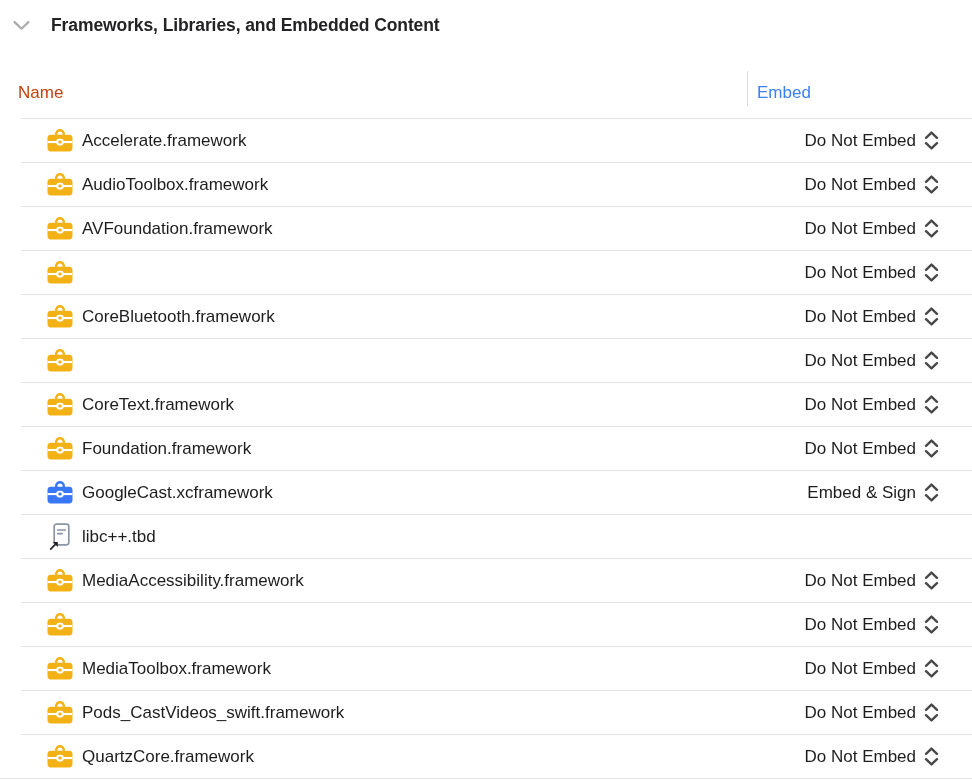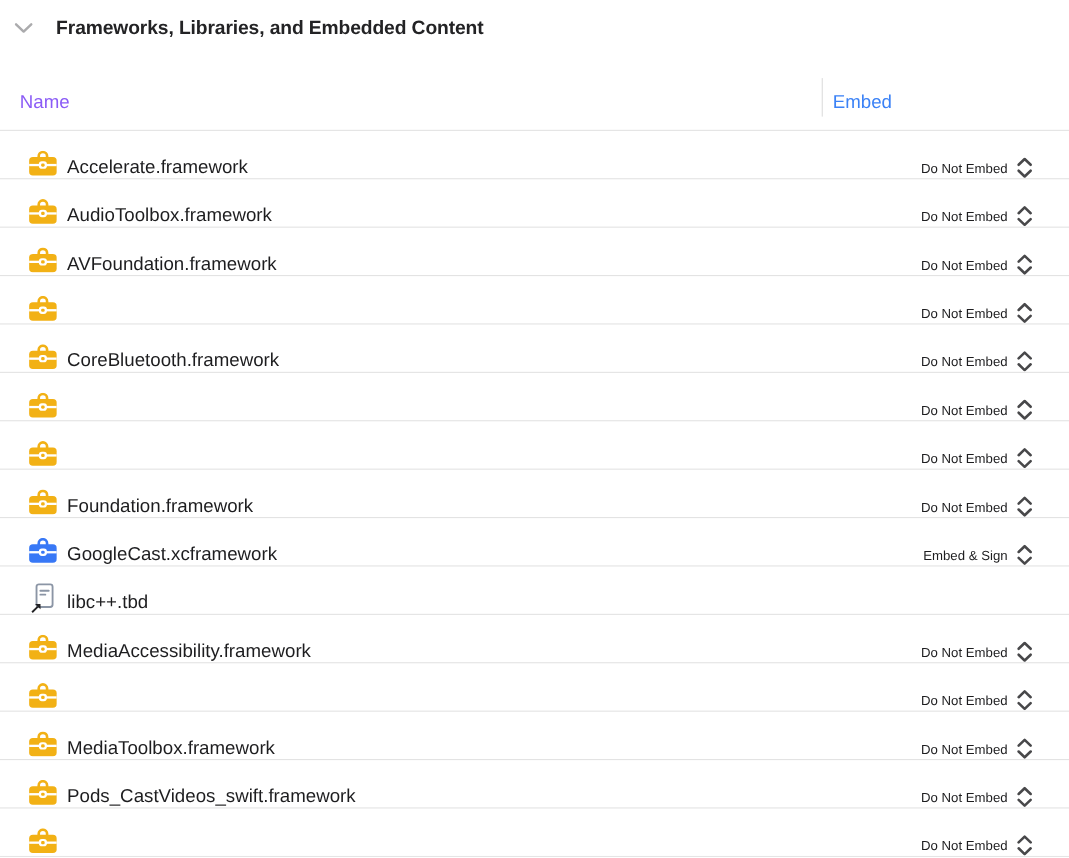--- a/index.html
+++ b/index.html
@@ -45,21 +45,21 @@
     position: relative;
     margin-top: 31px;
     height: 50px;
   }
   .col-name {
     position: absolute;
     left: 18px;
     top: 50%;
     transform: translateY(-50%);
     font-size: 17px;
-    color: #8b5cf6;
+    color: #c2410c;
   }
   .col-embed {
     position: absolute;
     left: 757px;
     top: 50%;
     transform: translateY(-50%);
     font-size: 17px;
     color: #3b82f6;
   }
   .col-divider {
@@ -72,25 +72,26 @@
   }
 
   
   .rows {
     border-bottom: 1px solid var(--row_separator, #e3e3e3);
   }
   .row {
     box-sizing: border-box;
     height: 44px;
     display: flex;
-    align-items: flex-end;
+    align-items: center;
     padding-left: 26px;
     border-top: 1px solid var(--row_separator, #e3e3e3);
     position: relative;
     background: #ffffff;
+    margin-left: 21px;
   }
   .row-icon {
     width: 26px;
     height: 28px;
     display: inline-flex;
     align-items: center;
     justify-content: center;
     flex: 0 0 26px;
   }
   .row-label {
@@ -101,21 +102,21 @@
   }
   .embed-control {
     margin-left: auto;
     margin-right: 33px;
     display: flex;
     align-items: center;
     gap: 8px;
     cursor: default;
   }
   .embed-label {
-    font-size: 12px;
+    font-size: 17px;
     color: #1d1d1f;
     white-space: nowrap;
   }
   .stepper {
     width: 15px;
     height: 19px;
     display: inline-flex;
     align-items: center;
   }
 
@@ -298,20 +299,21 @@
     <span class="row-icon">
       <svg width="26" height="23" viewBox="0 0 26 23">
         <path class="tb-yellow-stroke" d="M9.2 6.6 V5 a3.8 3.8 0 0 1 7.6 0 V6.6" fill="none" stroke-width="2.4"></path>
         <rect class="tb-yellow" x="0.5" y="5.8" width="25" height="16.7" rx="3.4"></rect>
         <rect x="0.5" y="12" width="25" height="2.1" fill="#ffffff"></rect>
         <rect x="9.3" y="9.7" width="7.4" height="6.7" rx="2.8" fill="#ffffff"></rect>
         <rect class="tb-yellow" x="11.4" y="11.6" width="3.2" height="2.9" rx="1.2"></rect>
       </svg>
     </span>
 
+    <span class="row-label">CoreText.framework</span>
 
     <span class="embed-control">
       <span class="embed-label">Do Not Embed</span>
       <span class="stepper">
         <svg width="15" height="19" viewBox="0 0 13 17">
           <polyline points="1.6,6.1 6.5,1.4 11.4,6.1" fill="none" stroke="#48484a" stroke-width="2.1" stroke-linecap="round" stroke-linejoin="round"></polyline>
           <polyline points="1.6,10.9 6.5,15.6 11.4,10.9" fill="none" stroke="#48484a" stroke-width="2.1" stroke-linecap="round" stroke-linejoin="round"></polyline>
         </svg>
       </span>
     </span>
@@ -486,20 +488,21 @@
     <span class="row-icon">
       <svg width="26" height="23" viewBox="0 0 26 23">
         <path class="tb-yellow-stroke" d="M9.2 6.6 V5 a3.8 3.8 0 0 1 7.6 0 V6.6" fill="none" stroke-width="2.4"></path>
         <rect class="tb-yellow" x="0.5" y="5.8" width="25" height="16.7" rx="3.4"></rect>
         <rect x="0.5" y="12" width="25" height="2.1" fill="#ffffff"></rect>
         <rect x="9.3" y="9.7" width="7.4" height="6.7" rx="2.8" fill="#ffffff"></rect>
         <rect class="tb-yellow" x="11.4" y="11.6" width="3.2" height="2.9" rx="1.2"></rect>
       </svg>
     </span>
 
+    <span class="row-label">QuartzCore.framework</span>
 
     <span class="embed-control">
       <span class="embed-label">Do Not Embed</span>
       <span class="stepper">
         <svg width="15" height="19" viewBox="0 0 13 17">
           <polyline points="1.6,6.1 6.5,1.4 11.4,6.1" fill="none" stroke="#48484a" stroke-width="2.1" stroke-linecap="round" stroke-linejoin="round"></polyline>
           <polyline points="1.6,10.9 6.5,15.6 11.4,10.9" fill="none" stroke="#48484a" stroke-width="2.1" stroke-linecap="round" stroke-linejoin="round"></polyline>
         </svg>
       </span>
     </span>

